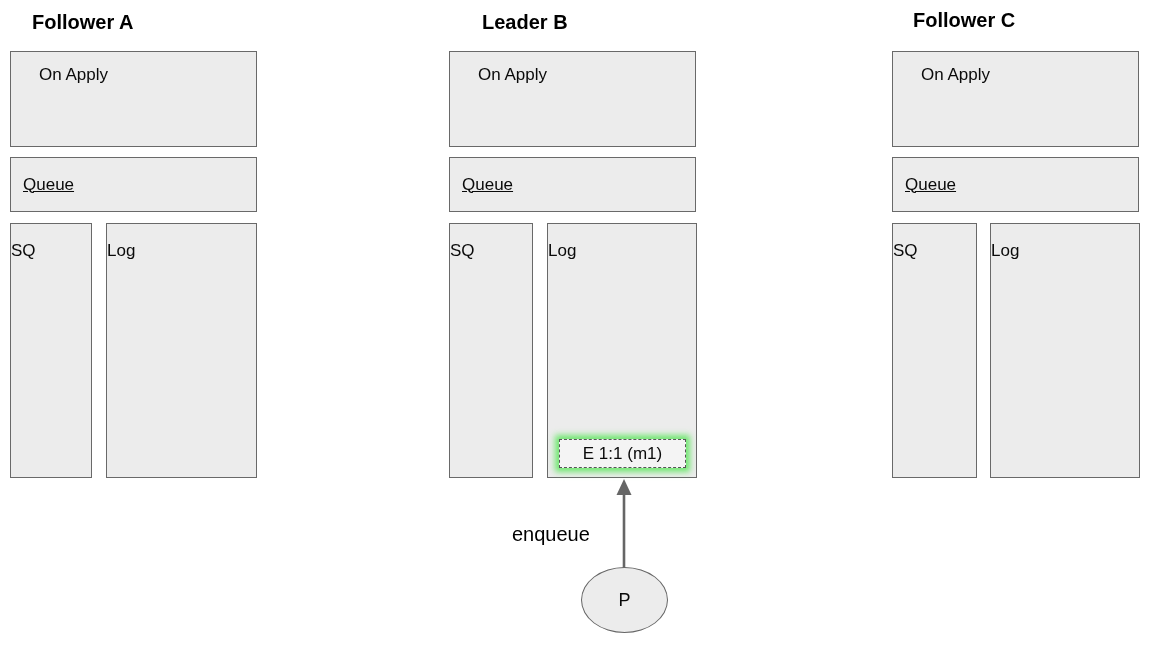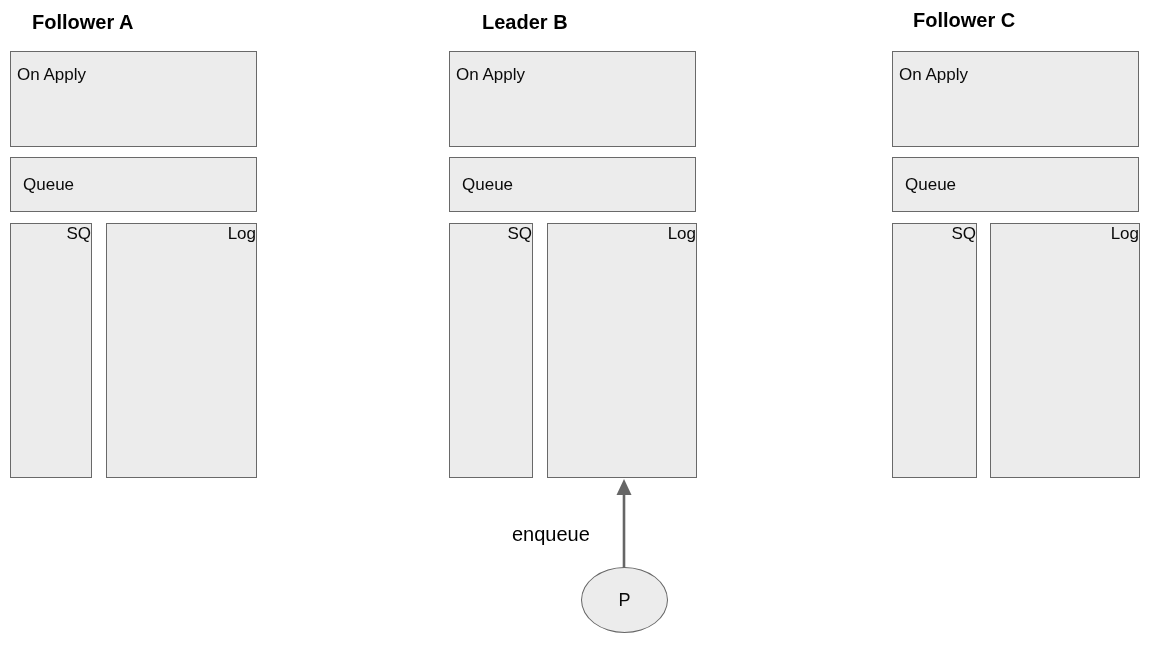--- a/index.html
+++ b/index.html
@@ -24,23 +24,23 @@
   #title-b { left: 482px; top: 11px; }
   #title-c { left: 913px; top: 9px;  }
 
   .box {
     position: absolute;
     background: #ececec;
     border: 1.5px solid #696969;
     font-size: 17px;
     color: #0a0a0a;
   }
-  .box.wide-top { padding: 13px 6px; }          
-  .box.wide-mid { display: flex; align-items: center; padding: 0 12px; } 
-  .box.tall { text-align: right; } 
+  .box.wide-top { padding: 13px 28px; }          
+  .box.wide-mid { display: flex; align-items: center; padding: 0 12px; text-decoration: underline; } 
+  .box.tall { text-align: left; padding-top: 17px; } 
 
   
   .on-apply { top: 51px;  height: 96px;  }
   .queue    { top: 157px; height: 55px;  }
   .tall     { top: 223px; height: 255px; }
 
   
   .ca.wide { left: 10px;  width: 247px; }
   .ca.sq   { left: 10px;  width: 82px;  }
   .ca.log  { left: 106px; width: 151px; }
@@ -117,20 +117,21 @@
   </div>
   <div class="box wide-mid queue cb wide">
     <span>Queue</span>
   </div>
   <div class="box tall cb sq">
     <span>SQ</span>
   </div>
   <div class="box tall cb log">
     <span>Log</span>
   </div>
+  <div class="log-entry">E 1:1 (m1)</div>
 
   <div class="box wide-top on-apply cc wide">
     <span>On Apply</span>
   </div>
   <div class="box wide-mid queue cc wide">
     <span>Queue</span>
   </div>
   <div class="box tall cc sq">
     <span>SQ</span>
   </div>

